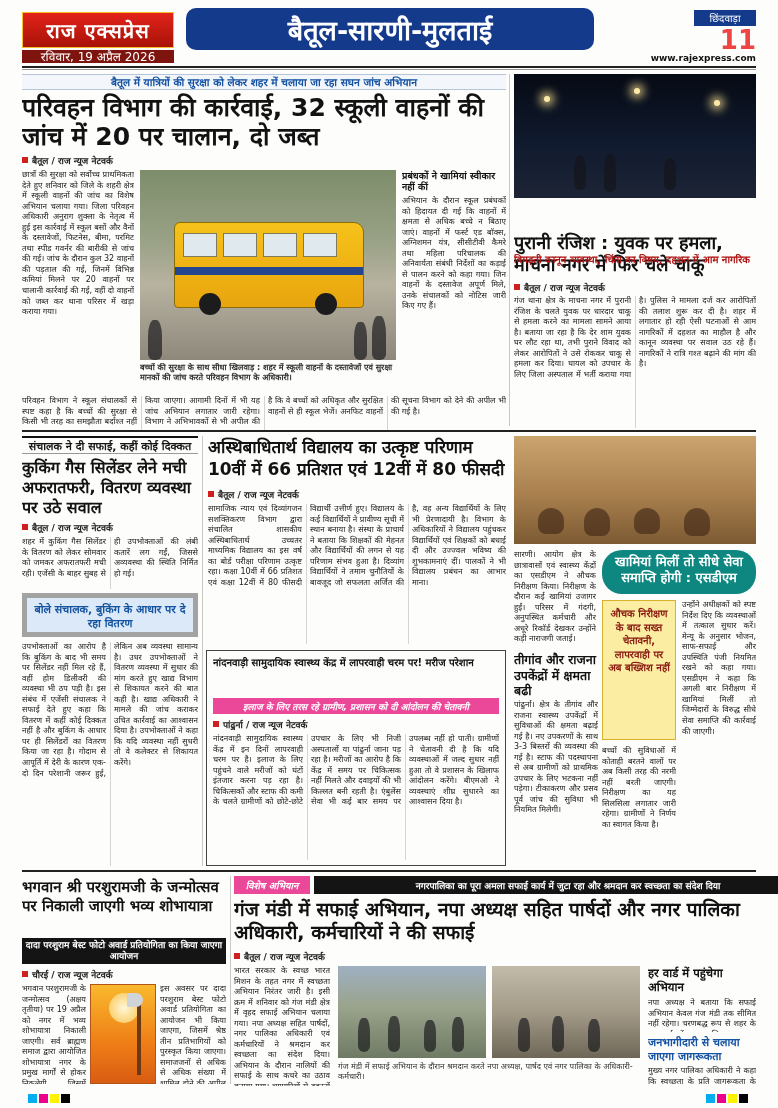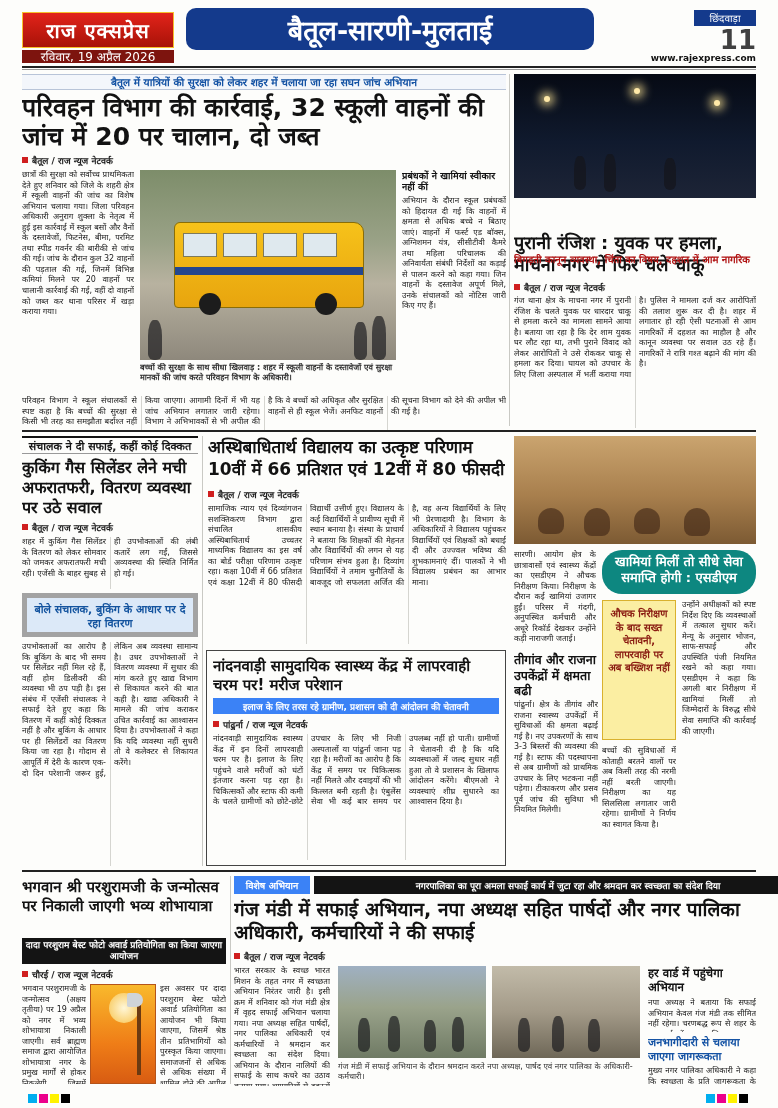--- a/index.html
+++ b/index.html
@@ -6,21 +6,21 @@
   html,body { background:#e8e8e4; }
   body { font-family:"DejaVu Sans", sans-serif; }
   .page { position:relative; width:778px; height:1108px; background:#fdfdfb; margin:0 auto; overflow:hidden; color:#1a1a1a; }
   .abs { position:absolute; }
 
   
   .brand { left:22px; top:12px; width:152px; height:36px; background:linear-gradient(180deg,#e2231a,#a81208); border:1px solid #f6c02c; color:#fff; font-weight:bold; font-size:20px; display:flex; align-items:center; justify-content:center; letter-spacing:1px; }
   .date-strip { left:22px; top:50px; width:152px; height:13px; background:#7d140e; color:#fff; font-size:12px; display:flex; align-items:center; justify-content:center; }
   .edition { left:186px; top:8px; width:408px; height:42px; background:#143a8c; border-radius:10px; color:#fff; font-weight:bold; font-size:27px; display:flex; align-items:center; justify-content:center; }
   .city { left:694px; top:10px; width:62px; height:16px; background:#143a8c; color:#fff; font-size:10px; display:flex; align-items:center; justify-content:center; }
-  .pageno { left:694px; top:27px; width:62px; text-align:right; font-size:26px; font-weight:bold; color:#404040; line-height:1; }
+  .pageno { left:694px; top:27px; width:62px; text-align:right; font-size:26px; font-weight:bold; color:#ef4444; line-height:1; }
   .website { left:560px; top:53px; width:196px; text-align:right; font-size:9px; font-weight:bold; color:#111; }
   .mast-rule { left:22px; top:66px; width:734px; height:0; border-top:2px solid #222; }
   .mast-rule2 { left:22px; top:69px; width:734px; height:0; border-top:1px solid #999; }
 
   
   .kicker { left:22px; top:74px; width:484px; height:16px; color:#1553a4; font-weight:bold; font-size:10.5px; text-align:center; background:#f3f6fb; border-top:1px solid #b8c4d8; border-bottom:1px solid #b8c4d8; line-height:15px; overflow:hidden; }
   .hl { font-weight:bold; color:#121212; overflow:hidden; }
   .byline { font-size:9px; font-weight:bold; color:#222; display:flex; align-items:center; gap:4px; overflow:hidden; }
   .bullet { width:6px; height:6px; background:#d01f1f; display:inline-block; flex:0 0 auto; }
   .bt { font-size:8px; line-height:1.32; text-align:justify; color:#202020; overflow:hidden; column-gap:8px; column-rule:1px solid #d5d5d0; }
@@ -47,21 +47,21 @@
   #deity-art { background:linear-gradient(180deg,#f9b92c 0%,#ef7d17 60%,#d85c12 100%); border:1px solid #b5541a; }
   .halo { position:absolute; left:18px; top:8px; width:30px; height:30px; border-radius:50%; background:radial-gradient(#fff7d8,#f7c24a); }
   .axe { position:absolute; left:46px; top:10px; width:4px; height:80px; background:#6b3a12; }
   .axe-head { position:absolute; left:36px; top:8px; width:16px; height:14px; background:#cfd4d8; border-radius:2px 8px 8px 2px; }
 
   .clean-photo1 { background:linear-gradient(180deg,#9fb0c2 0%,#9aa38b 45%,#6f7a64 100%); }
   .clean-photo2 { background:linear-gradient(180deg,#c2bba9 0%,#a39a88 50%,#6e6757 100%); }
 
   
   .band-dark { background:#141414; color:#fff; font-weight:bold; display:flex; align-items:center; justify-content:center; text-align:center; overflow:hidden; }
-  .band-red { background:#3b82f6; color:#fff; font-weight:bold; display:flex; align-items:center; justify-content:center; text-align:right; overflow:hidden; }
+  .band-red { background:#ec4899; color:#fff; font-weight:bold; display:flex; align-items:center; justify-content:center; text-align:right; overflow:hidden;font-style:italic; }
   .teal-head { background:#0d8780; color:#fff; font-weight:bold; font-size:13px; line-height:1.25; text-align:center; padding:4px 3px; overflow:hidden; }
   .yellow-box { background:#fbeea2; border:1px solid #d9b12e; color:#8a1c12; font-weight:bold; font-size:10px; line-height:1.35; text-align:center; padding:6px 4px; overflow:hidden; }
   .blue-box { background:#dce9f8; border:5px solid #a3a3a3; color:#14549f; font-weight:bold; font-size:11px; line-height:1.3; text-align:center; padding:5px 4px; overflow:hidden; }
   .gas-band { border-top:2px solid #111; border-bottom:1px solid #999; font-weight:bold; font-size:11px; color:#161616; text-align:center; line-height:17px; overflow:hidden; }
   .boxed { border:1.5px solid #444; padding:6px; overflow:hidden; }
   .red-sub { color:#b01313; font-weight:bold; overflow:hidden; }
   .blue-sub { color:#1553a4; font-weight:bold; overflow:hidden; }
 
   .cmyk { display:flex; gap:2px; }
   .cmyk span { width:9px; height:9px; display:inline-block; }
@@ -141,21 +141,21 @@
   <div class="abs vline" style="left:202px; top:436px; height:430px;"></div>
 
   <div class="abs hl" style="left:208px; top:436px; width:298px; height:46px; font-size:17px; line-height:1.3;">अस्थिबाधितार्थ विद्यालय का उत्कृष्ट परिणाम 10वीं में 66 प्रतिशत एवं 12वीं में 80 फीसदी</div>
   <div class="abs byline" style="left:208px; top:488px; width:200px; height:12px;">
     <span class="bullet"></span>
     <span>बैतूल / राज न्यूज नेटवर्क</span>
   </div>
   <div class="abs bt" style="left:208px; top:504px; width:298px; height:140px; column-count:3;">सामाजिक न्याय एवं दिव्यांगजन सशक्तिकरण विभाग द्वारा संचालित शासकीय अस्थिबाधितार्थ उच्चतर माध्यमिक विद्यालय का इस वर्ष का बोर्ड परीक्षा परिणाम उत्कृष्ट रहा। कक्षा 10वीं में 66 प्रतिशत एवं कक्षा 12वीं में 80 फीसदी विद्यार्थी उत्तीर्ण हुए। विद्यालय के कई विद्यार्थियों ने प्रावीण्य सूची में स्थान बनाया है। संस्था के प्राचार्य ने बताया कि शिक्षकों की मेहनत और विद्यार्थियों की लगन से यह परिणाम संभव हुआ है। दिव्यांग विद्यार्थियों ने तमाम चुनौतियों के बावजूद जो सफलता अर्जित की है, वह अन्य विद्यार्थियों के लिए भी प्रेरणादायी है। विभाग के अधिकारियों ने विद्यालय पहुंचकर विद्यार्थियों एवं शिक्षकों को बधाई दी और उज्ज्वल भविष्य की शुभकामनाएं दीं। पालकों ने भी विद्यालय प्रबंधन का आभार माना।</div>
 
   <div class="abs boxed" style="left:206px; top:650px; width:300px; height:216px;">
-    <div class="hl" style="font-size:15px; line-height:1.25; height:38px;">नांदनवाड़ी सामुदायिक स्वास्थ्य केंद्र में लापरवाही चरम पर! मरीज परेशान</div>
+    <div class="hl" style="font-size:10px; line-height:1.25; height:38px;">नांदनवाड़ी सामुदायिक स्वास्थ्य केंद्र में लापरवाही चरम पर! मरीज परेशान</div>
     <div class="band-red" style="height:16px; font-size:9px; margin-top:3px;">इलाज के लिए तरस रहे ग्रामीण, प्रशासन को दी आंदोलन की चेतावनी</div>
     <div class="byline" style="height:12px; margin-top:4px;">
       <span class="bullet"></span>
       <span>पांढुर्ना / राज न्यूज नेटवर्क</span>
     </div>
     <div class="bt" style="height:126px; margin-top:4px; column-count:3;">नांदनवाड़ी सामुदायिक स्वास्थ्य केंद्र में इन दिनों लापरवाही चरम पर है। इलाज के लिए पहुंचने वाले मरीजों को घंटों इंतजार करना पड़ रहा है। चिकित्सकों और स्टाफ की कमी के चलते ग्रामीणों को छोटे-छोटे उपचार के लिए भी निजी अस्पतालों या पांढुर्ना जाना पड़ रहा है। मरीजों का आरोप है कि केंद्र में समय पर चिकित्सक नहीं मिलते और दवाइयों की भी किल्लत बनी रहती है। एंबुलेंस सेवा भी कई बार समय पर उपलब्ध नहीं हो पाती। ग्रामीणों ने चेतावनी दी है कि यदि व्यवस्थाओं में जल्द सुधार नहीं हुआ तो वे प्रशासन के खिलाफ आंदोलन करेंगे। बीएमओ ने व्यवस्थाएं शीघ्र सुधारने का आश्वासन दिया है।</div>
   </div>
 
   <div class="abs hl" style="left:514px; top:652px; width:84px; height:44px; font-size:12.5px; line-height:1.25;">तीगांव और राजना उपकेंद्रों में क्षमता बढ़ी</div>
   <div class="abs bt" style="left:514px; top:700px; width:84px; height:166px;">पांढुर्ना। क्षेत्र के तीगांव और राजना स्वास्थ्य उपकेंद्रों में सुविधाओं की क्षमता बढ़ाई गई है। नए उपकरणों के साथ 3-3 बिस्तरों की व्यवस्था की गई है। स्टाफ की पदस्थापना से अब ग्रामीणों को प्राथमिक उपचार के लिए भटकना नहीं पड़ेगा। टीकाकरण और प्रसव पूर्व जांच की सुविधा भी नियमित मिलेगी।</div>

